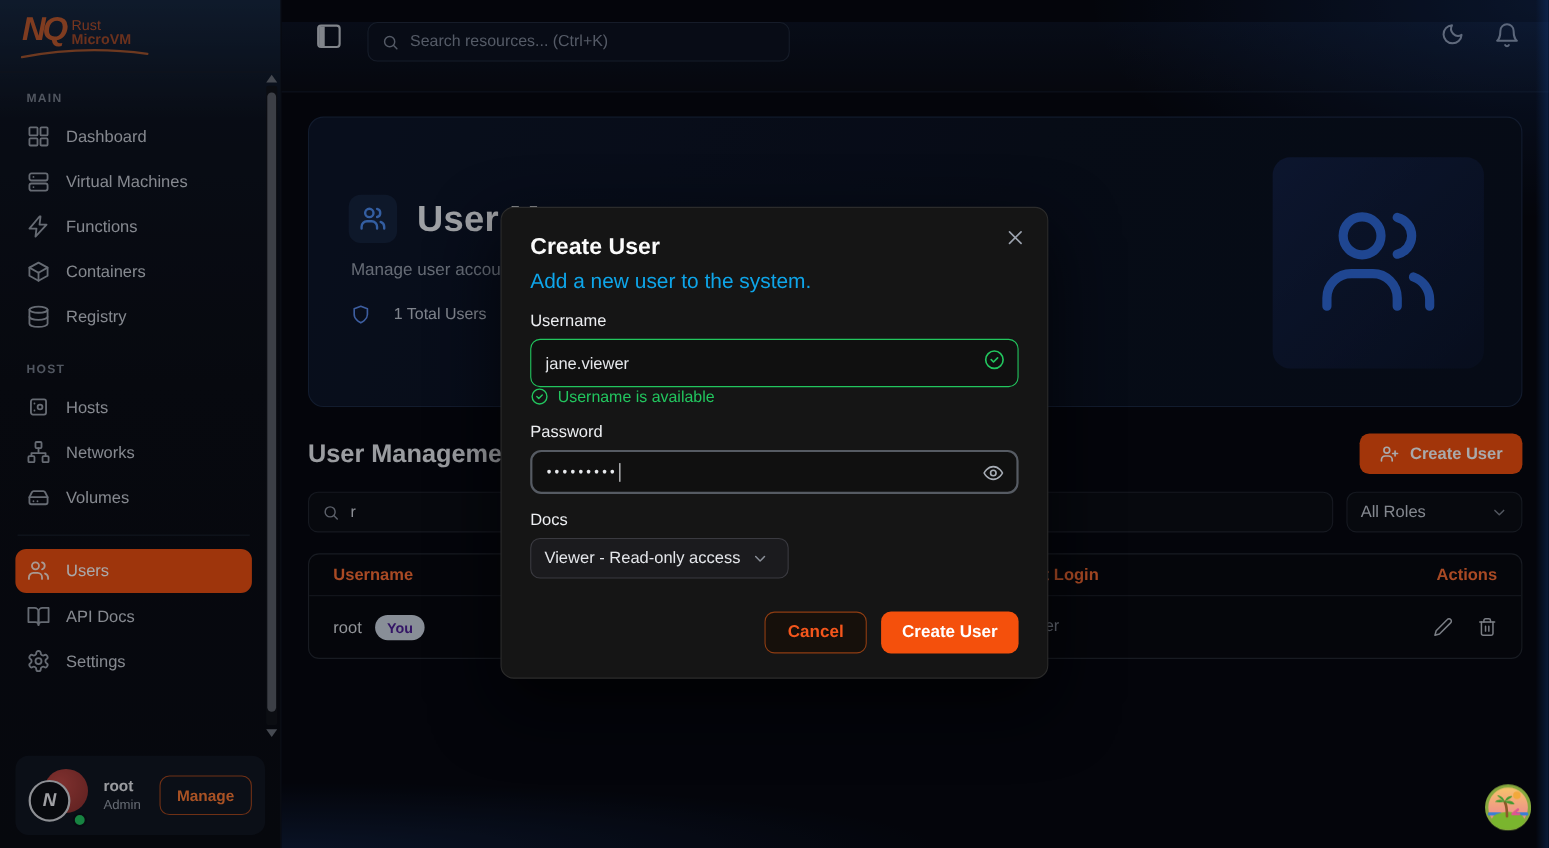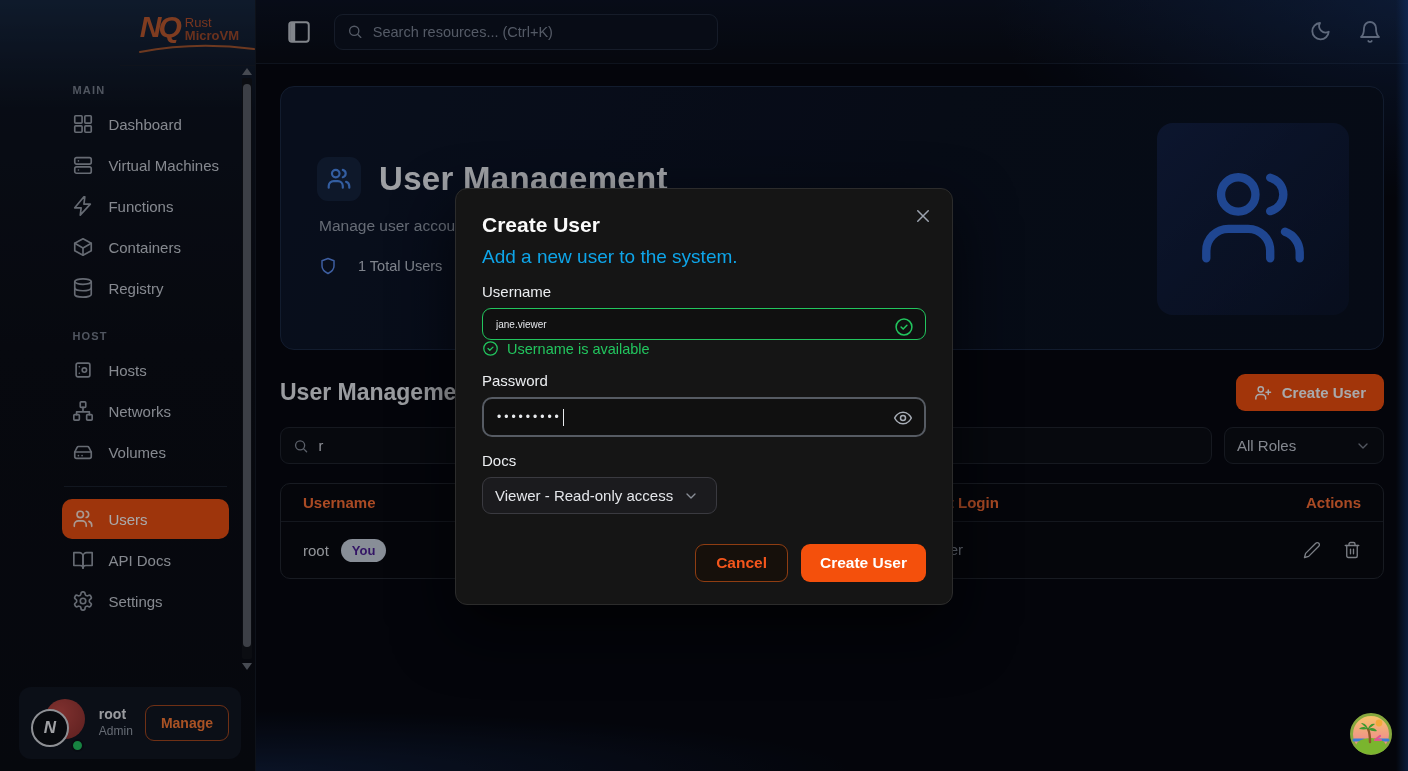--- a/index.html
+++ b/index.html
@@ -10,21 +10,21 @@
     position:relative;
   }
   .app { display:flex; width:100%; height:100%; }
 
   
   .sidebar {
     width:256px; height:100%; flex:0 0 256px; position:relative;
     background:linear-gradient(180deg,#152档 0%,#0b0f16 100%);
     background:linear-gradient(180deg,#16273e 0%,#0c121c 14%,#0a0d13 45%,#090b10 100%);
     border-right:1px solid #141a24;
-    display:flex; flex-direction:column;align-items:flex-end;
+    display:flex; flex-direction:column;
   }
   .logo-row { height:66px; padding:12px 16px 0 20px; border-bottom:1px solid #161c26; position:relative; }
   .logo-inner { display:flex; align-items:flex-start; gap:6px; }
   .logo-mark {
     font-size:30px; font-weight:900; letter-spacing:-3px; font-style:italic;
     color:#c05a2c; line-height:30px;
   }
   .logo-text { line-height:13px; padding-top:4px; }
   .logo-text .l1 { font-size:13px; font-weight:400; color:#b6502a; display:block; }
   .logo-text .l2 { font-size:13px; font-weight:800; color:#a14a28; display:block; }
@@ -72,22 +72,22 @@
   
   .main { flex:1; position:relative; display:flex; flex-direction:column; background:#05070d; }
   .main::before { content:''; position:absolute; top:0; right:0; width:420px; height:200px;
     background:radial-gradient(ellipse at 100% 0%, rgba(35,85,170,0.30), transparent 70%); pointer-events:none; }
   .main::after { content:''; position:absolute; top:0; right:0; bottom:0; width:12px;
     background:linear-gradient(to left, rgba(28,82,170,0.45), transparent); pointer-events:none; }
   .bottom-glow { position:absolute; left:0; bottom:0; width:600px; height:60px;
     background:radial-gradient(ellipse at 0% 100%, rgba(28,58,110,0.40), transparent 70%); pointer-events:none; }
 
   .topbar {
-    height:64px; flex:0 0 64px; display:flex; align-items:center; padding:0 26px 0 30px;
-    border-bottom:1px solid #151c28; background:linear-gradient(180deg,#0b1220,#080b12);
+    height:64px; flex:0 0 64px; display:flex; align-items:flex-start; padding:0 26px 0 30px;
+    border-bottom:1px solid #151c28; background:linear-gradient(180deg,#0b1220,#080b12);margin-top:20px;
   }
   .panel-toggle { width:26px; height:26px; color:#c3c8cf; background:none; border:none; cursor:pointer; margin-right:22px; }
   .search-box {
     width:384px; height:36px; background:#0b111d; border:1px solid #202a3a; border-radius:9px;
     display:flex; align-items:center; gap:10px; padding:0 12px; color:#7f8897;
   }
   .search-box input { background:transparent; border:none; outline:none; color:#cfd4db; font-size:14.5px; width:100%; font-family:inherit; }
   .search-box input::placeholder { color:#7f8897; }
   .topbar-right { margin-left:auto; display:flex; align-items:center; gap:26px; }
   .icon-btn { width:24px; height:24px; color:#aeb4bc; background:none; border:none; cursor:pointer; }
@@ -154,22 +154,22 @@
     position:fixed; left:455px; top:188px; width:498px; z-index:50;
     background:#151515; border:1px solid #2c2c2c; border-radius:12px;
     box-shadow:0 24px 60px rgba(0,0,0,0.65); padding:24px 26px 22px 26px; color:#e7e9ec;
   }
   .modal-close { position:absolute; top:18px; right:20px; width:18px; height:18px; color:#9ca3af; background:none; border:none; cursor:pointer; }
   .modal-title { font-size:21px; font-weight:800; color:#fafafa; }
   .modal-sub { margin-top:9px; font-size:19px; color:#0ea5e9; }
   .field-label { margin-top:15px; font-size:15px; color:#eceef1; font-weight:500; }
   .input-wrap { position:relative; margin-top:8px; }
   .username-input {
-    width:100%; height:32px; background:#101010; border:1.5px solid #22c55e; border-radius:9px;
-    color:#e5e7eb; font-size:10px; padding:0 40px 0 13px; outline:none; font-family:inherit;
+    width:100%; height:44px; background:#101010; border:1.5px solid #22c55e; border-radius:9px;
+    color:#e5e7eb; font-size:15px; padding:0 40px 0 13px; outline:none; font-family:inherit;
   }
   .input-check { position:absolute; right:12px; top:9px; width:20px; height:20px; color:#22c55e; }
   .hint-row { display:flex; align-items:center; gap:8px; margin-top:0; color:#22c55e; font-size:14.5px; }
   .hint-row .hicon { width:17px; height:17px; }
   .password-box {
     position:relative; margin-top:8px; height:40px; background:#101010; border:2px solid #565b63;
     border-radius:10px; display:flex; align-items:center; padding:0 40px 0 13px;
   }
   .pw-dots { font-size:12px; letter-spacing:3px; color:#e8eaed; }
   .pw-caret { display:inline-block; width:1.5px; height:17px; background:#e8eaed; margin-left:1px; vertical-align:middle; }

